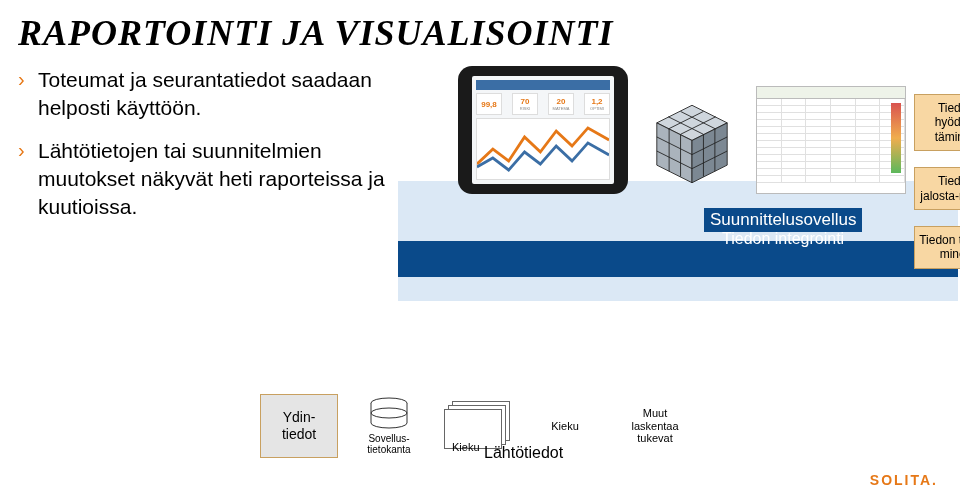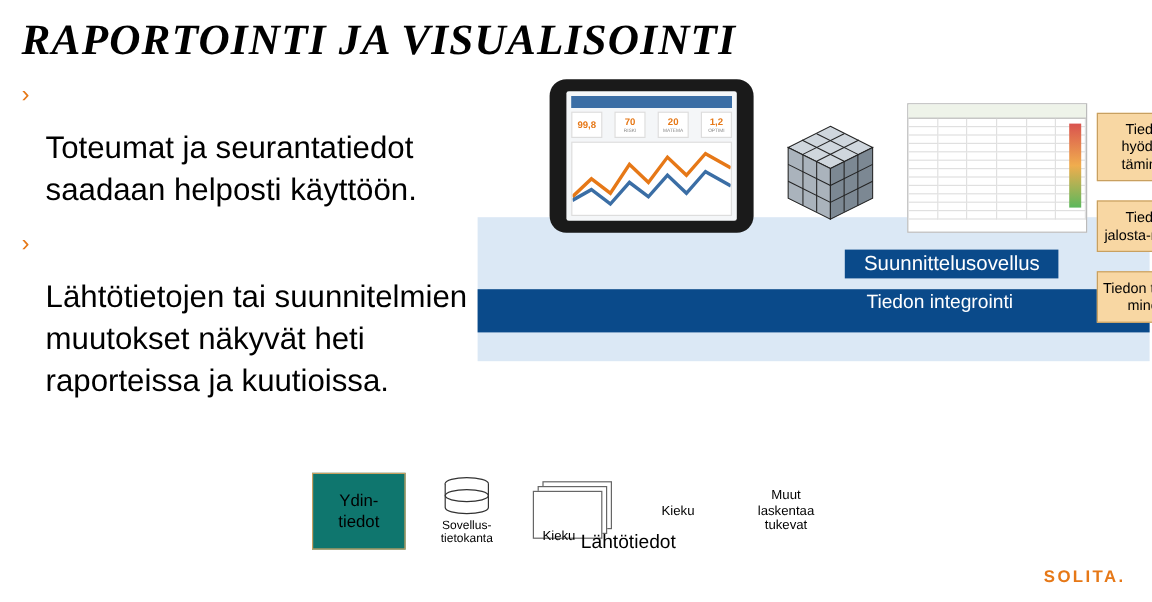--- a/index.html
+++ b/index.html
@@ -33,23 +33,22 @@
     margin-bottom: 14px;
   }
   .bullet .chev {
     color: #e67817;
     font-size: 20px;
     width: 20px;
     flex-shrink: 0;
     padding-top: 2px;
   }
   .bullet .txt {
-    font-size: 26px;
+    font-size: 21px;
     line-height: 1.35;
-    margin-top: 40px;
   }
   .right {
     flex: 1;
     position: relative;
   }
   
   .diagram {
     position: absolute;
     left: 0;
     top: 0;
@@ -114,21 +113,21 @@
     line-height: 1.2;
   }
 
   .suunn-label {
     position: absolute;
     left: 286px;
     top: 142px;
     font-size: 17px;
     color: #fff;
     background: #0a4a8a;
-    padding: 2px 16px;
+    padding: 2px 6px;
   }
 
   .light-band {
     position: absolute;
     left: -20px;
     top: 115px;
     width: 560px;
     height: 120px;
     background: #dbe8f5;
     z-index: -1;
@@ -138,37 +137,37 @@
     left: -20px;
     top: 175px;
     width: 560px;
     height: 36px;
     background: #0a4a8a;
     z-index: -1;
   }
   .integ-label {
     position: absolute;
     left: 304px;
-    top: 178px;
+    top: 164px;
     font-size: 16px;
     color: #fff;
   }
 
   
   .bottom {
     position: absolute;
     left: 260px;
     top: 394px;
     display: flex;
     align-items: center;
     gap: 20px;
   }
   .ydin {
     width: 78px; height: 64px;
-    background: #0f766e;
+    background: #e5e5e5;
     border: 1px solid #c8a060;
     font-size: 14px;
     display:flex; align-items:center; justify-content:center; text-align:center;
     line-height:1.2;
   }
   .db {
     width: 62px;
     display:flex; flex-direction:column; align-items:center;
   }
   .db svg { width:44px; height:36px; }

